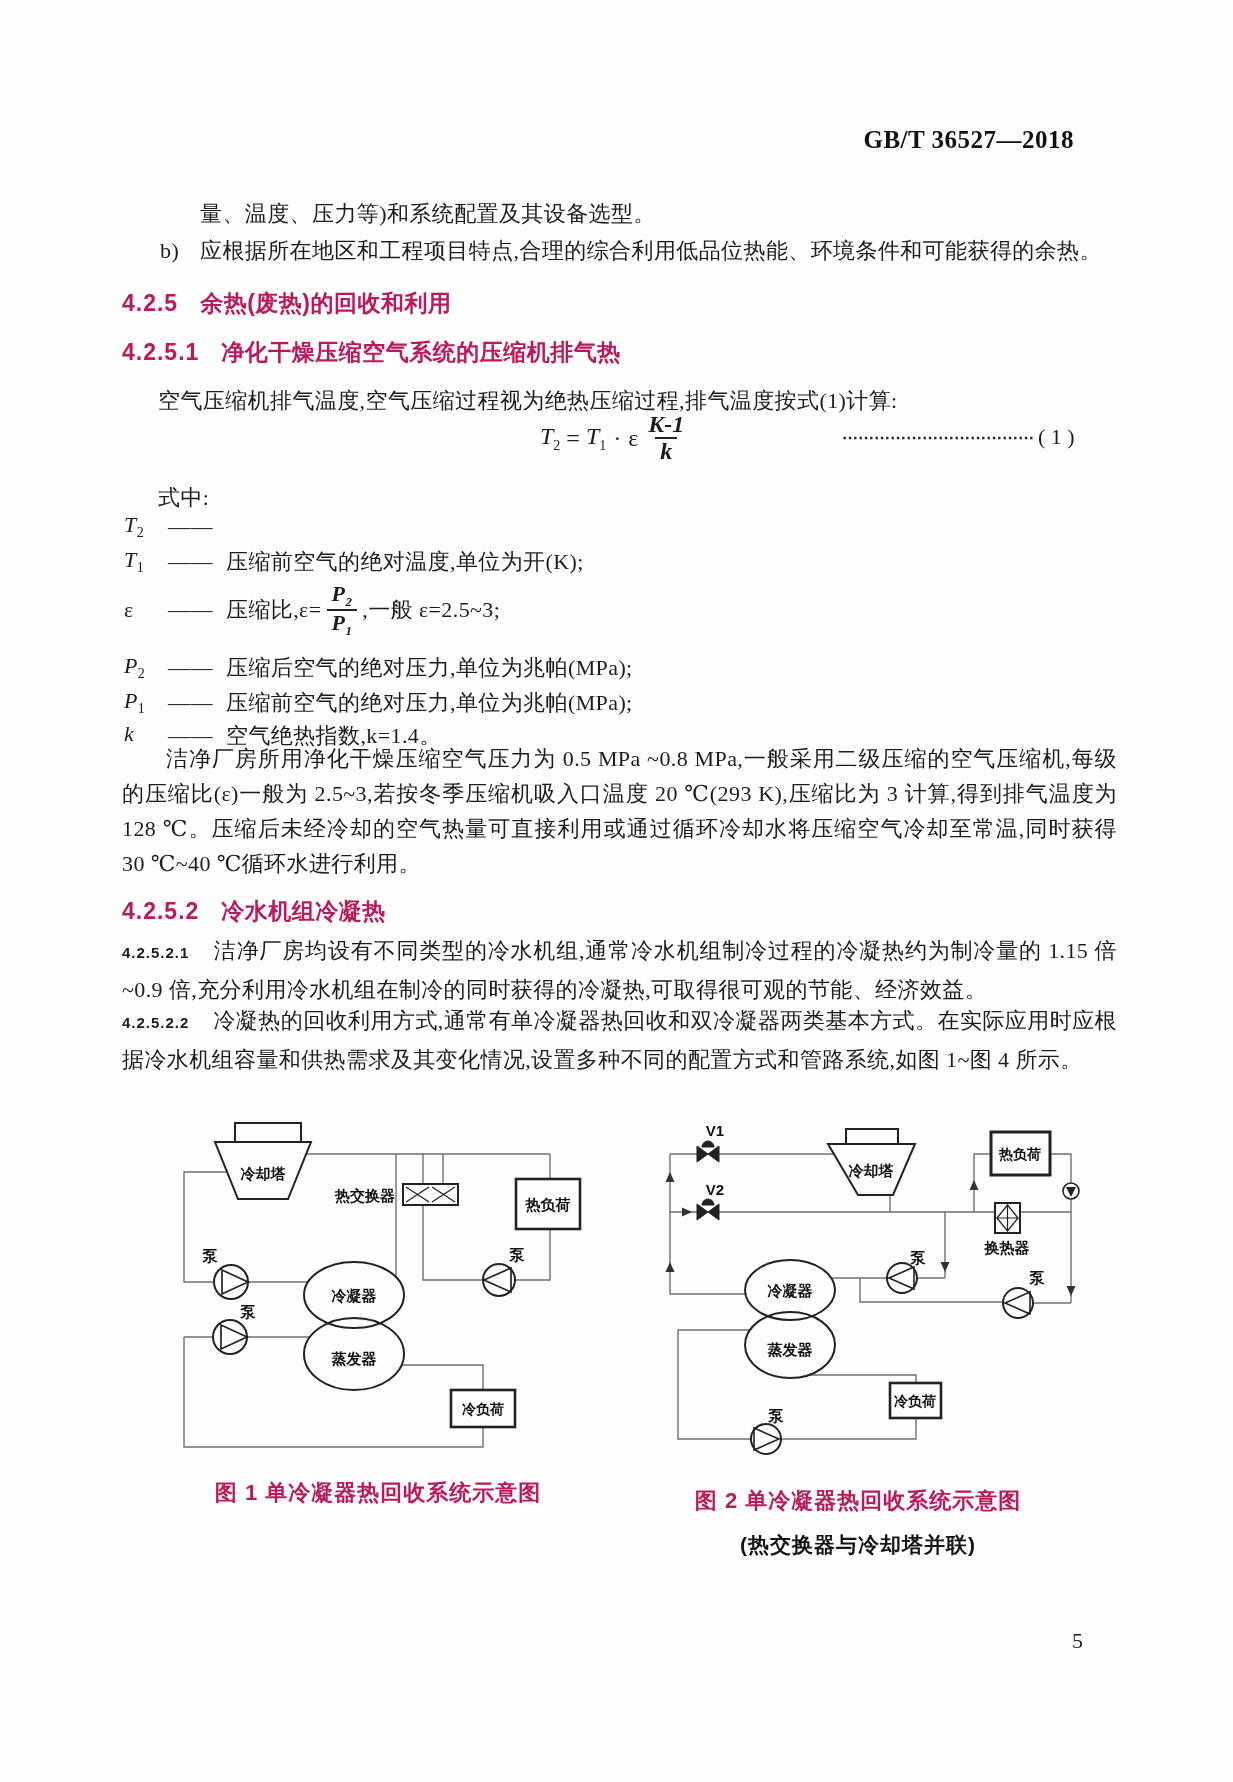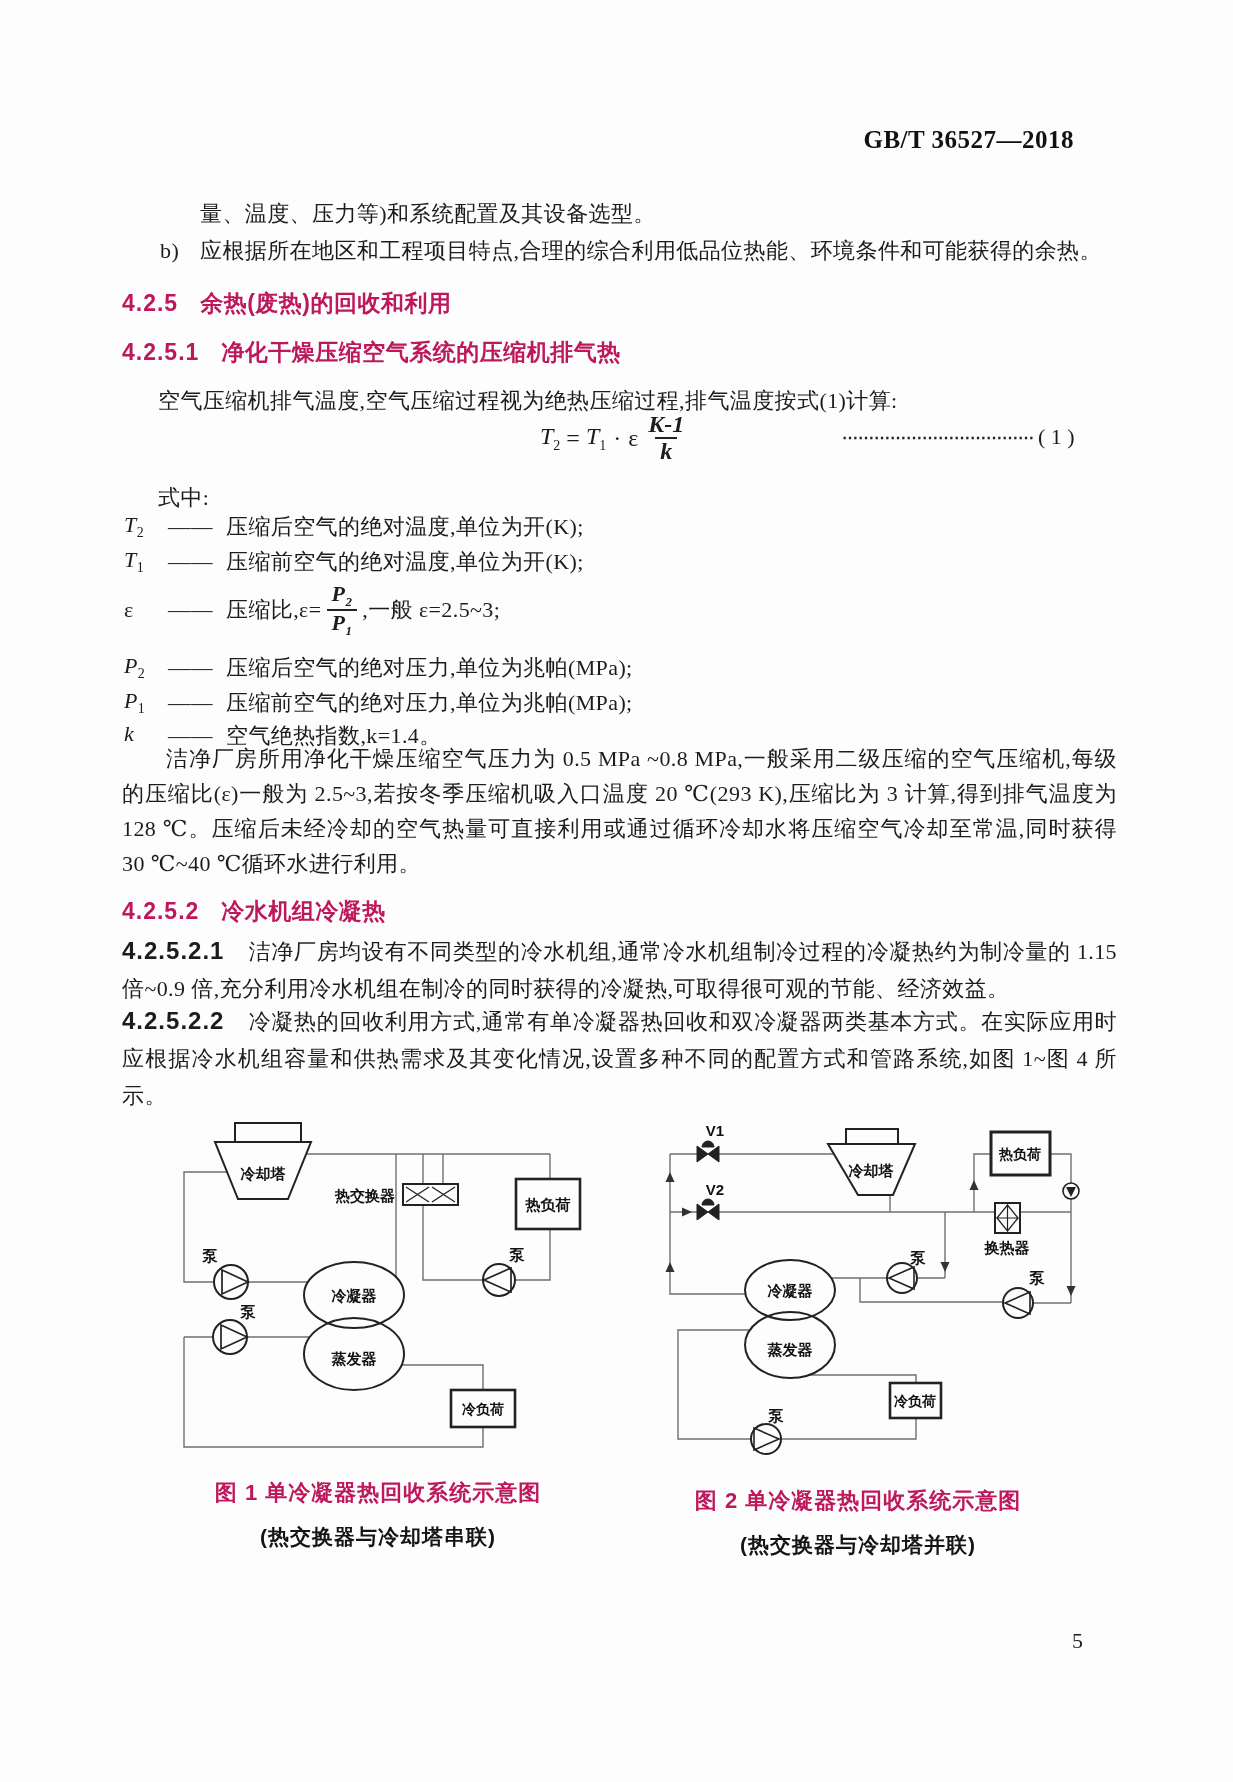--- a/index.html
+++ b/index.html
@@ -30,21 +30,21 @@
   .frac .fden{border-top:2px solid #222;padding:0 5px;}
   .formula-math{display:flex;align-items:center;font-size:24px;font-style:italic;}
   .formula-math sub{font-size:14px;font-style:normal;}
   .formula-math .up{font-style:normal;}
   .dots-leader{font-size:16px;font-weight:bold;letter-spacing:0px;color:#222;white-space:nowrap;overflow:hidden;width:205px;}
   .eq-no{font-size:22px;color:#1c1c1c;}
   .fig-caption{font-family:"Liberation Sans","DejaVu Sans",sans-serif;font-weight:bold;font-size:22px;color:#be185d;text-align:center;letter-spacing:1px;}
   .fig-caption2{font-family:"Liberation Sans","DejaVu Sans",sans-serif;font-weight:bold;font-size:21px;color:#141414;text-align:center;letter-spacing:1px;}
   .page-num{font-size:22px;color:#1c1c1c;}
   svg text{font-family:"Liberation Sans","DejaVu Sans",sans-serif;font-weight:bold;fill:#111;}
-  b.inline-num{font-family:"Liberation Sans","DejaVu Sans",sans-serif;font-size:24px;margin-right:24px;letter-spacing:1px;}
+  b.inline-num{font-family:"Liberation Sans","DejaVu Sans",sans-serif;font-size:15px;margin-right:24px;letter-spacing:1px;}
 </style>
 </head>
 <body>
 
 <div class="page">
 
   <div class="abs header-std" style="top:126px;right:159px;">GB/T 36527—2018</div>
 
   <div class="abs body-text" style="left:200px;top:196px;width:930px;">量、温度、压力等)和系统配置及其设备选型。</div>
 
@@ -75,21 +75,20 @@
     </span>
   </div>
   <div class="abs dots-leader" style="left:842px;top:428px;">⋯⋯⋯⋯⋯⋯⋯⋯⋯⋯⋯⋯</div>
   <div class="abs eq-no" style="left:1038px;top:424px;">( 1 )</div>
 
   <div class="abs body-text" style="left:158px;top:480px;">式中:</div>
 
   <div class="abs def-row" style="left:124px;top:512px;width:980px;">
     <span class="def-sym"><i>T</i><sub>2</sub></span>
     <span class="def-dash">——</span>
-    <span>压缩后空气的绝对温度,单位为开(K);</span>
   </div>
   <div class="abs def-row" style="left:124px;top:547px;width:980px;">
     <span class="def-sym"><i>T</i><sub>1</sub></span>
     <span class="def-dash">——</span>
     <span>压缩前空气的绝对温度,单位为开(K);</span>
   </div>
   <div class="abs def-row" style="left:124px;top:577px;height:66px;width:980px;">
     <span class="def-sym" style="font-style:normal;">ε</span>
     <span class="def-dash">——</span>
     <span>压缩比,ε=</span>
@@ -265,19 +264,18 @@
       <circle cx="148" cy="347" r="15" stroke="#222" stroke-width="2" fill="#fdfdfd"></circle>
       <path d="M136,336 L136,358 L161,347 Z" stroke="#222" stroke-width="1.6" fill="none"></path>
     </g>
     <text x="158" y="329" font-size="15" text-anchor="middle">泵</text>
 
     <rect x="272" y="291" width="51" height="35" stroke="#222" stroke-width="2.6" fill="#fdfdfd"></rect>
     <text x="297" y="314" font-size="14" text-anchor="middle">冷负荷</text>
   </svg>
 
   <div class="abs fig-caption" style="left:148px;top:1478px;width:460px;">图 1   单冷凝器热回收系统示意图</div>
-  <div class="abs fig-caption2" style="left:148px;top:1523px;width:460px;">(热交换器与冷却塔串联)</div>
   <div class="abs fig-caption" style="left:618px;top:1486px;width:480px;">图 2   单冷凝器热回收系统示意图</div>
   <div class="abs fig-caption2" style="left:618px;top:1531px;width:480px;">(热交换器与冷却塔并联)</div>
 
   <div class="abs page-num" style="left:1072px;top:1628px;">5</div>
 
 </div>
 
 </body></html>

